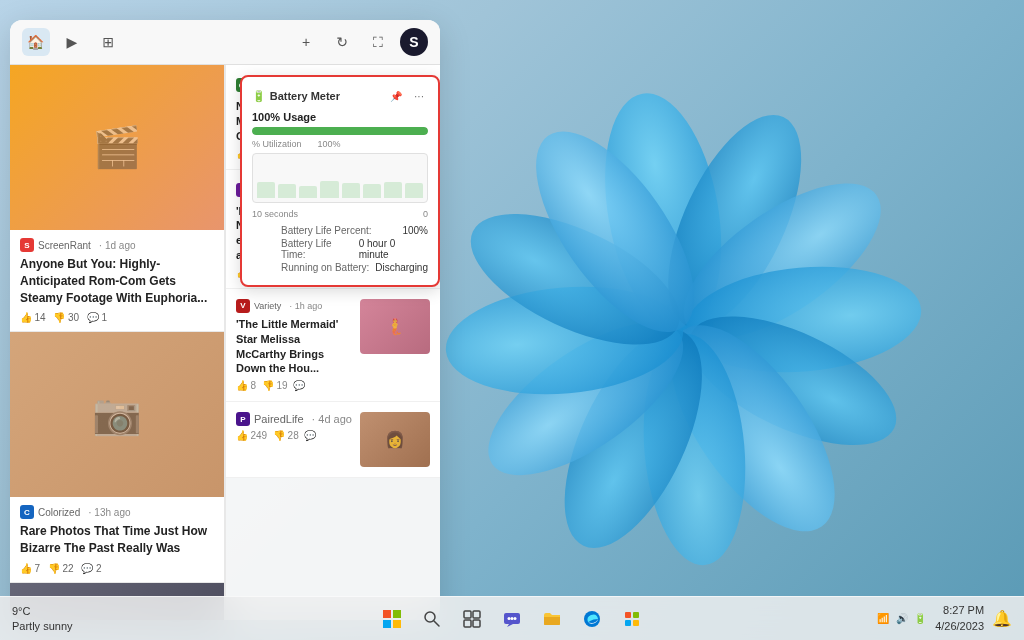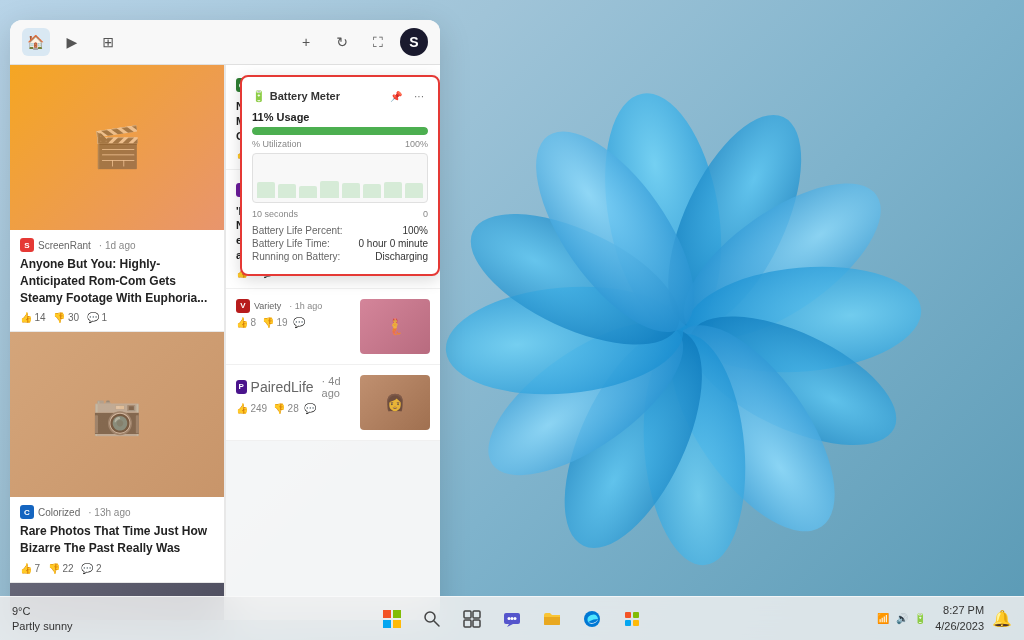--- a/index.html
+++ b/index.html
@@ -180,21 +180,20 @@
       overflow: hidden;
     }
     .battery-bar-fill {
       height: 100%;
       background: #4caf50;
       border-radius: 4px;
       width: 100%;
     }
     .battery-axis {
       display: flex;
-      justify-content: space-between;
       font-size: 9px;
       color: #888;
       margin-bottom: 4px;
       gap: 16px;
     }
     .battery-chart {
       height: 50px;
       background: #f8f8f8;
       border: 1px solid #e0e0e0;
       border-radius: 4px;
@@ -223,20 +222,21 @@
       color: #888;
       margin-bottom: 6px;
       text-align: right;
     }
     .battery-info-row {
       display: flex;
       justify-content: space-between;
       font-size: 10px;
       color: #444;
       margin-bottom: 2px;
+      margin-left: 29px;
     }
     .battery-info-label { color: #666; }
     .battery-info-value { font-weight: 500; color: #333; }
 
     
     .news-grid {
       display: grid;
       grid-template-columns: 1fr 1fr;
       gap: 0;
       overflow-y: auto;
@@ -443,21 +443,21 @@
     <div class="battery-widget-header">
       <div class="battery-title">
         <span>🔋</span>
         <span>Battery Meter</span>
       </div>
       <div class="battery-actions">
         <div class="battery-action-btn">📌</div>
         <div class="battery-action-btn">···</div>
       </div>
     </div>
-    <div class="battery-usage-label">11% Usage</div>
+    <div class="battery-usage-label">100% Usage</div>
     <div class="battery-bar-container">
       <div class="battery-bar-fill"></div>
     </div>
     <div class="battery-axis">
       <span>% Utilization</span>
       <span>100%</span>
     </div>
     <div class="battery-chart">
       <div class="battery-chart-lines">
         <div class="battery-chart-bar" style="height:40%"></div>
@@ -574,34 +574,35 @@
         <div class="card-thumb-sm thumb-nicolas2">🎬</div>
       </div>
 
       <div class="news-card-horizontal">
         <div class="news-card-h-content">
           <div class="news-source">
             <div class="source-icon" style="background:#b71c1c;">V</div>
             <span class="source-name" style="font-size:9px;">Variety</span>
             <span class="source-time" style="font-size:9px;">· 1h ago</span>
           </div>
+          <div class="news-card-h-title">'The Little Mermaid' Star Melissa McCarthy Brings Down the Hou...</div>
           <div class="news-card-h-actions">
             <span class="news-card-h-action">👍 <span>8</span></span>
             <span class="news-card-h-action">👎 <span>19</span></span>
             <span class="news-card-h-action">💬</span>
           </div>
         </div>
         <div class="card-thumb-sm thumb-mermaid">🧜</div>
       </div>
 
       <div class="news-card-horizontal">
         <div class="news-card-h-content">
           <div class="news-source">
             <div class="source-icon" style="background:#4a148c;">P</div>
-            <span class="source-name" style="font-size:14px;">PairedLife</span>
+            <span class="source-name" style="font-size:11px;">PairedLife</span>
             <span class="source-time" style="font-size:11px;">· 4d ago</span>
           </div>
           <div class="news-card-h-actions">
             <span class="news-card-h-action">👍 <span>249</span></span>
             <span class="news-card-h-action">👎 <span>28</span></span>
             <span class="news-card-h-action">💬</span>
           </div>
         </div>
         <div class="card-thumb-sm thumb-wife">👩</div>
       </div>

